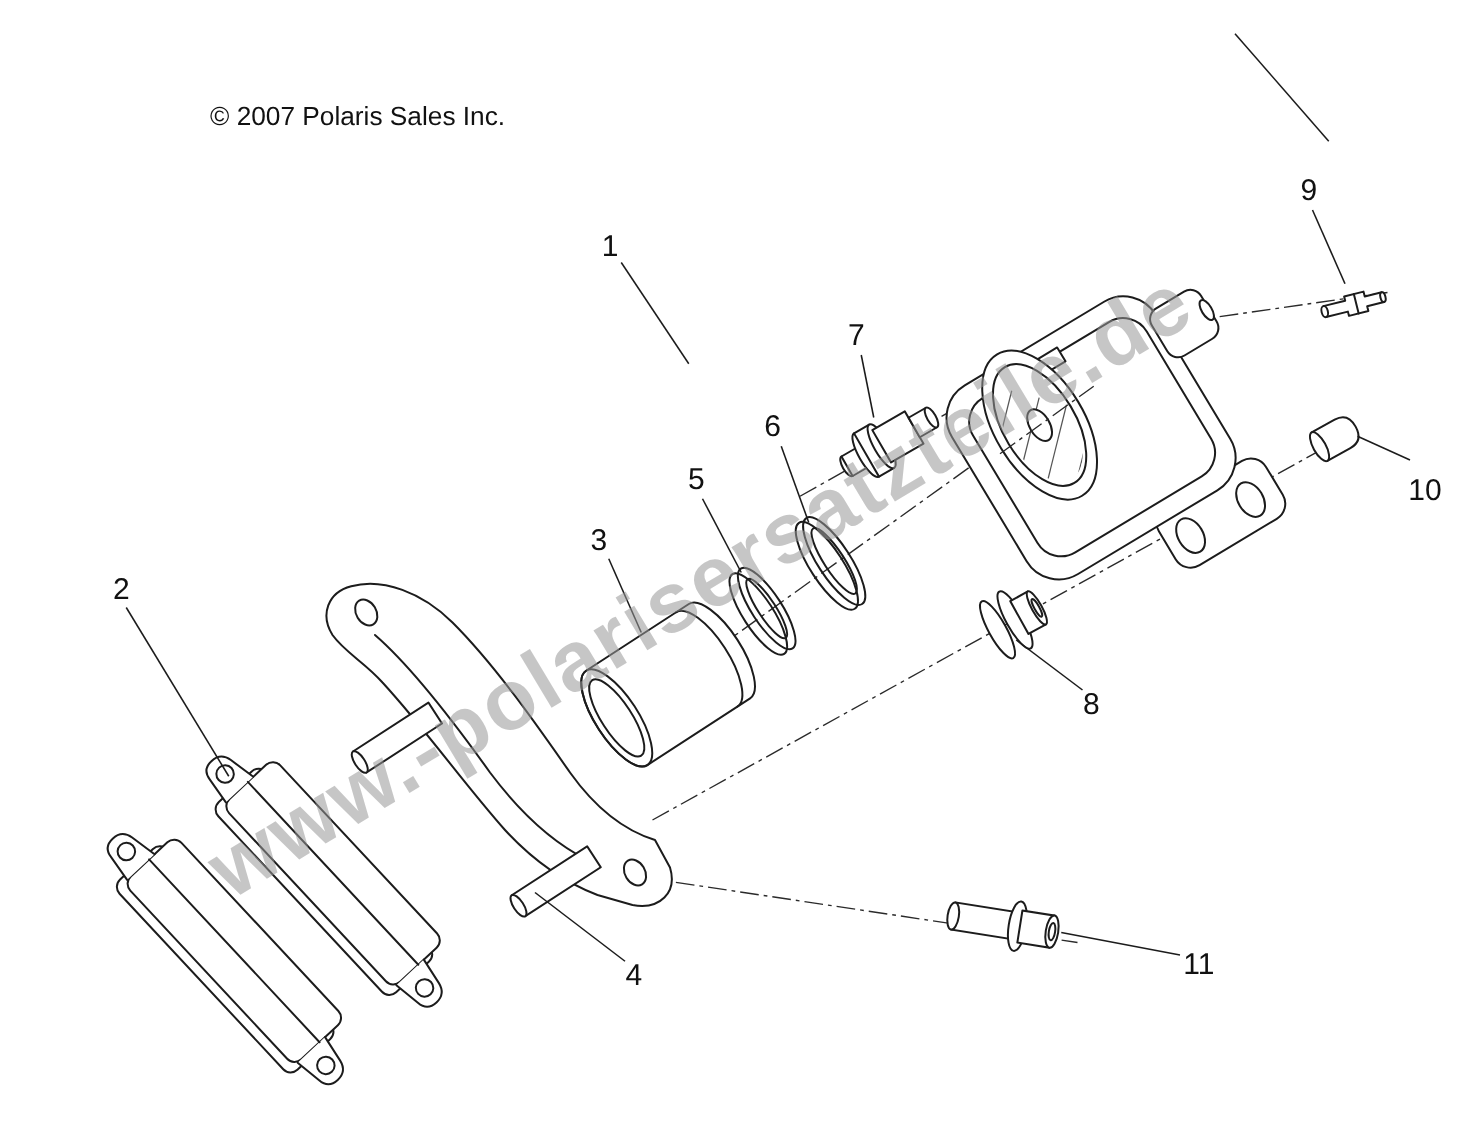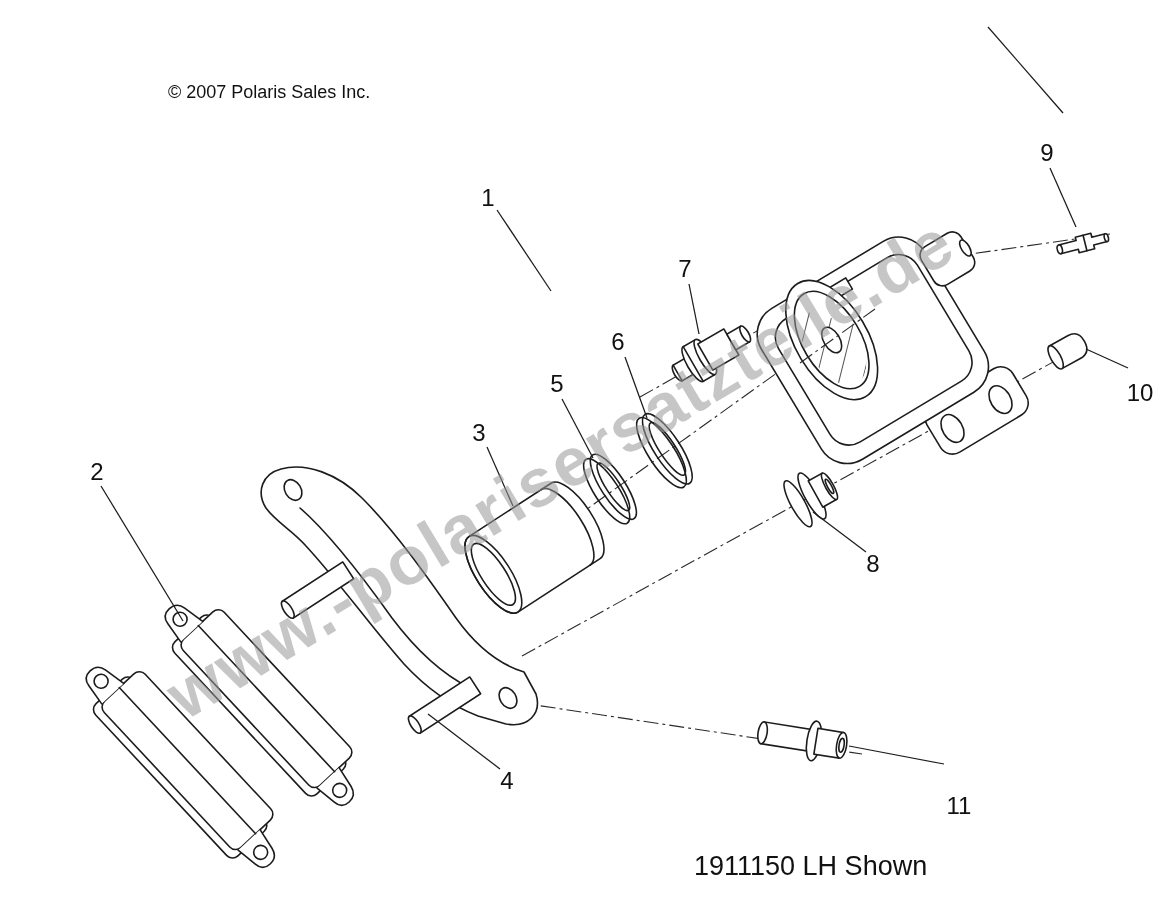--- a/index.html
+++ b/index.html
@@ -8,21 +8,21 @@
     font-family:"Liberation Sans",sans-serif;overflow:hidden;color:#111;
   }
   .stage svg{position:absolute;left:0;top:0;}
   
   .ln{stroke:#1c1c1c;stroke-width:1.6;fill:none;stroke-linecap:round;stroke-linejoin:round;}
   .fw{fill:#ffffff;}
   .cdash{stroke:#2a2a2a;stroke-width:1.1;fill:none;stroke-dasharray:15 4 3 4;}
   .leader{stroke:#1c1c1c;stroke-width:1.25;fill:none;}
   .hatch{stroke:#555;stroke-width:1;fill:none;}
   
-  .copyright{position:absolute;left:168px;top:82px;font-size:18px;white-space:nowrap;text-align:center;}
+  .copyright{position:absolute;left:168px;top:82px;font-size:21px;white-space:nowrap;text-align:center;}
   .caption{position:absolute;left:694px;top:851px;font-size:27px;white-space:nowrap;}
   .callout{position:absolute;transform:translate(-50%,-50%);font-size:24px;white-space:nowrap;}
   .watermark{
     position:absolute;left:560px;top:468px;
     transform:translate(-50%,-50%) rotate(-31deg);
     font-size:68px;font-weight:bold;letter-spacing:2px;white-space:nowrap;
     color:#999999;opacity:0.55;pointer-events:none;
   }
 </style>
 </head>
@@ -194,18 +194,17 @@
   <div class="callout" style="left:488px;top:198px">1</div>
   <div class="callout" style="left:97px;top:472px">2</div>
   <div class="callout" style="left:479px;top:433px">3</div>
   <div class="callout" style="left:507px;top:781px">4</div>
   <div class="callout" style="left:557px;top:384px">5</div>
   <div class="callout" style="left:618px;top:342px">6</div>
   <div class="callout" style="left:685px;top:269px">7</div>
   <div class="callout" style="left:873px;top:564px">8</div>
   <div class="callout" style="left:1047px;top:153px">9</div>
   <div class="callout" style="left:1140px;top:393px">10</div>
-  <div class="callout" style="left:959px;top:806px">11</div>
+  <div class="callout" style="left:959px;top:772px">11</div>
 
   <div class="watermark">www.-polarisersatzteile.de</div>
 
-  <div class="caption">1911150 LH Shown</div>
 </div>
 
 </body></html>

